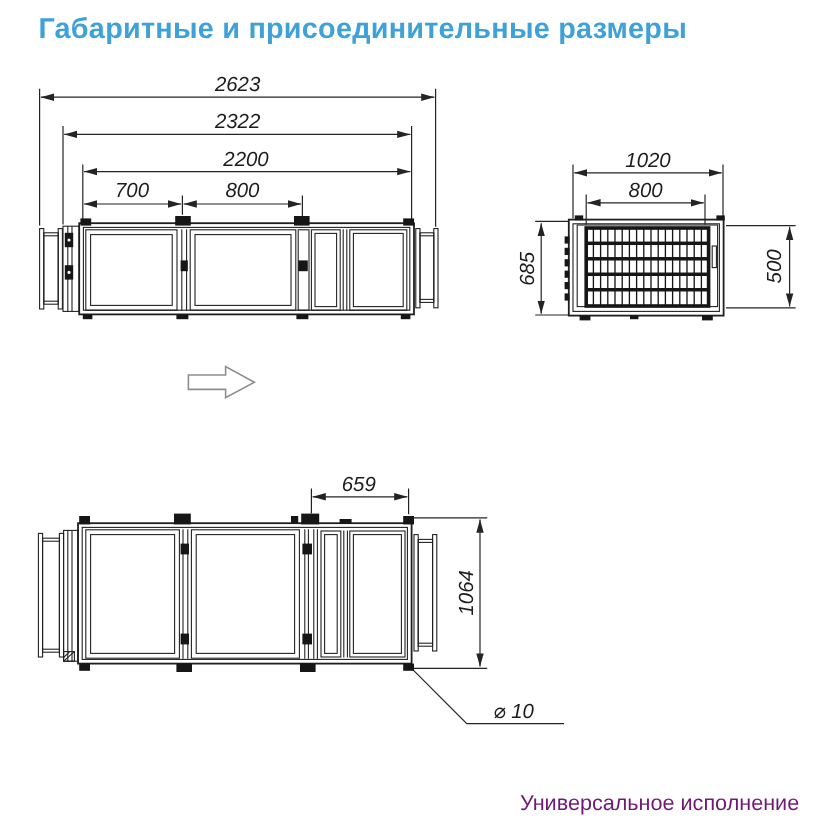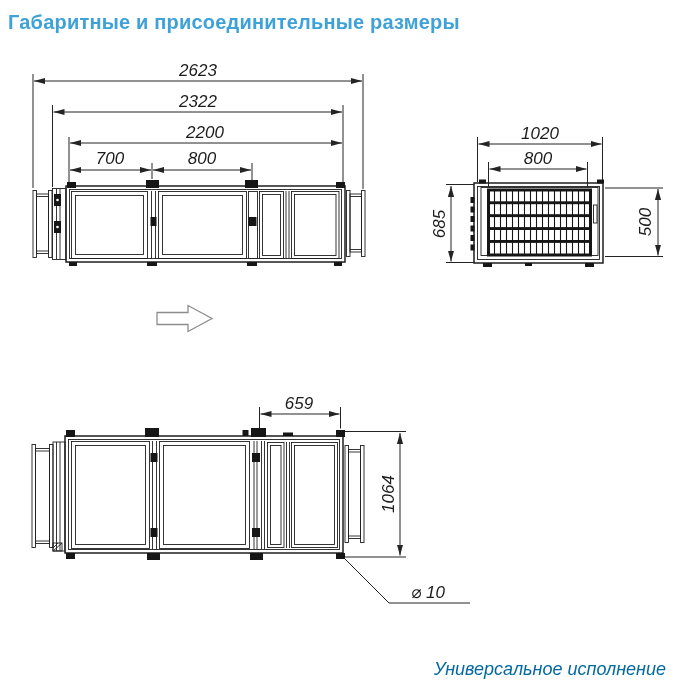--- a/index.html
+++ b/index.html
@@ -1,21 +1,21 @@
 <!DOCTYPE html>
 <html><head>
 <meta charset="utf-8">
 <style>
   html,body{margin:0;padding:0;background:#fff;}
   #stage{position:relative;width:688px;height:700px;background:#fff;overflow:hidden;
          font-family:"Liberation Sans","DejaVu Sans",sans-serif;}
-  #page-title{position:absolute;left:8px;top:11px;font-size:20px;font-weight:bold;
+  #page-title{position:absolute;left:32px;top:11px;font-size:24px;font-weight:bold;
               color:#3ea2d8;letter-spacing:.2px;}
   #footer-note{position:absolute;left:360px;top:659px;width:306px;text-align:right;
-               font-size:18px;font-style:italic;color:#0369a1;}
+               font-size:18px;color:#701a75;}
   svg{position:absolute;left:0;top:0;}
   .ol{fill:none;stroke:#1f1f1f;stroke-width:1.5;}
   .il{fill:none;stroke:#1f1f1f;stroke-width:.9;}
   .dk{fill:#161616;stroke:none;}
   .dim{fill:none;stroke:#242424;stroke-width:1;}
   .dimtxt{font-family:"Liberation Sans","DejaVu Sans",sans-serif;font-style:italic;
           font-size:17px;fill:#1c1c1c;}
   .grid{stroke:#161616;stroke-width:1.1;fill:none;}
   .flow{fill:#fff;stroke:#8d8d8d;stroke-width:1.3;}
 </style>

